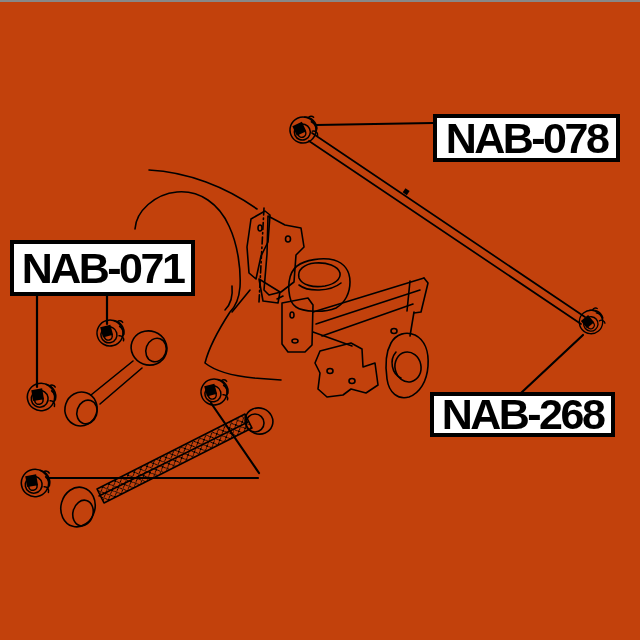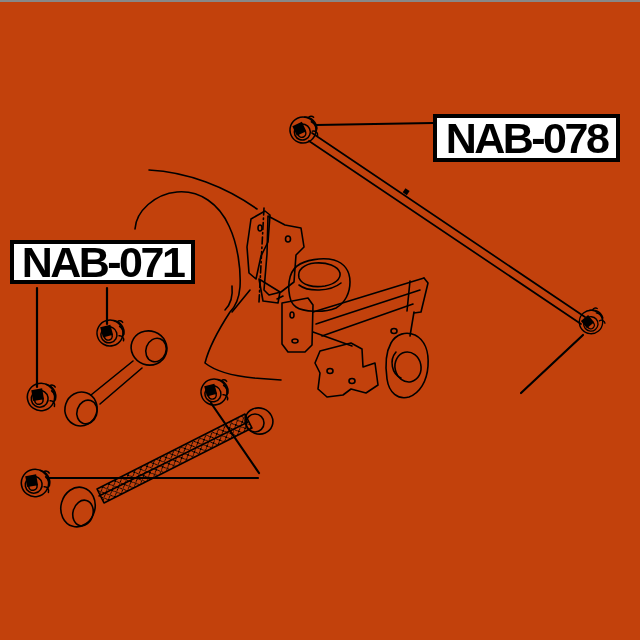--- a/index.html
+++ b/index.html
@@ -10,21 +10,21 @@
   }
   .stage svg{position:absolute;left:0;top:0;}
   .callout{
     position:absolute;box-sizing:border-box;
     border:4px solid #000;background:#fff;
     display:flex;align-items:center;justify-content:center;
     font-weight:700;font-size:43px;letter-spacing:-2.5px;
     color:#000;white-space:nowrap;line-height:1;
   }
   #callout-nab078{left:433px;top:112px;width:187px;height:48px;}
-  #callout-nab071{left:10px; top:238px;width:185px;height:44px;align-items:center;}
+  #callout-nab071{left:10px; top:238px;width:185px;height:56px;align-items:center;}
   #callout-nab268{left:430px;top:390px;width:185px;height:45px;}
   #callout-nab072{left:258px;top:459px;width:185px;height:49px;}
 </style>
 </head>
 <body>
 
 <div class="stage">
 
   <svg width="640" height="640" viewBox="0 0 640 640">
     <defs>
@@ -138,14 +138,17 @@
     <use href="#bushing-glyph" transform="translate(35,481) rotate(-10) scale(1.05)"></use>
     <use href="#bushing-glyph" transform="translate(591,320) rotate(-40) scale(0.9)"></use>
   </svg>
 
   <div class="callout" id="callout-nab078">
     <span>NAB-078</span>
   </div>
   <div class="callout" id="callout-nab071">
     <span>NAB-071</span>
   </div>
+  <div class="callout" id="callout-nab268">
+    <span>NAB-268</span>
+  </div>
 
 </div>
 
 </body></html>

